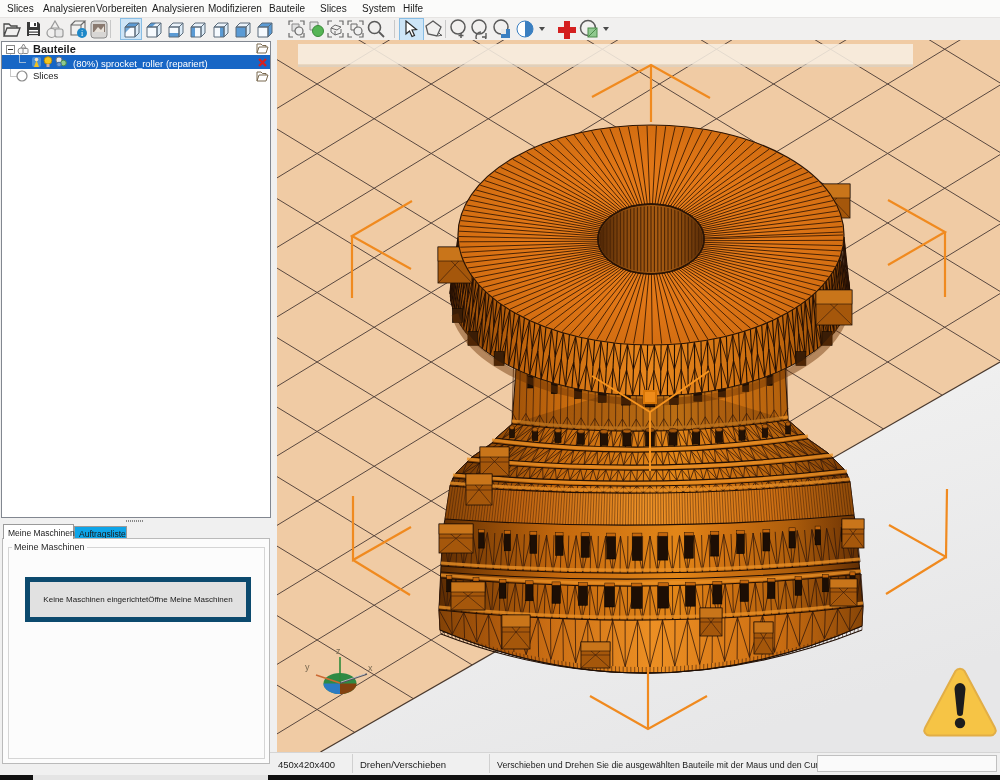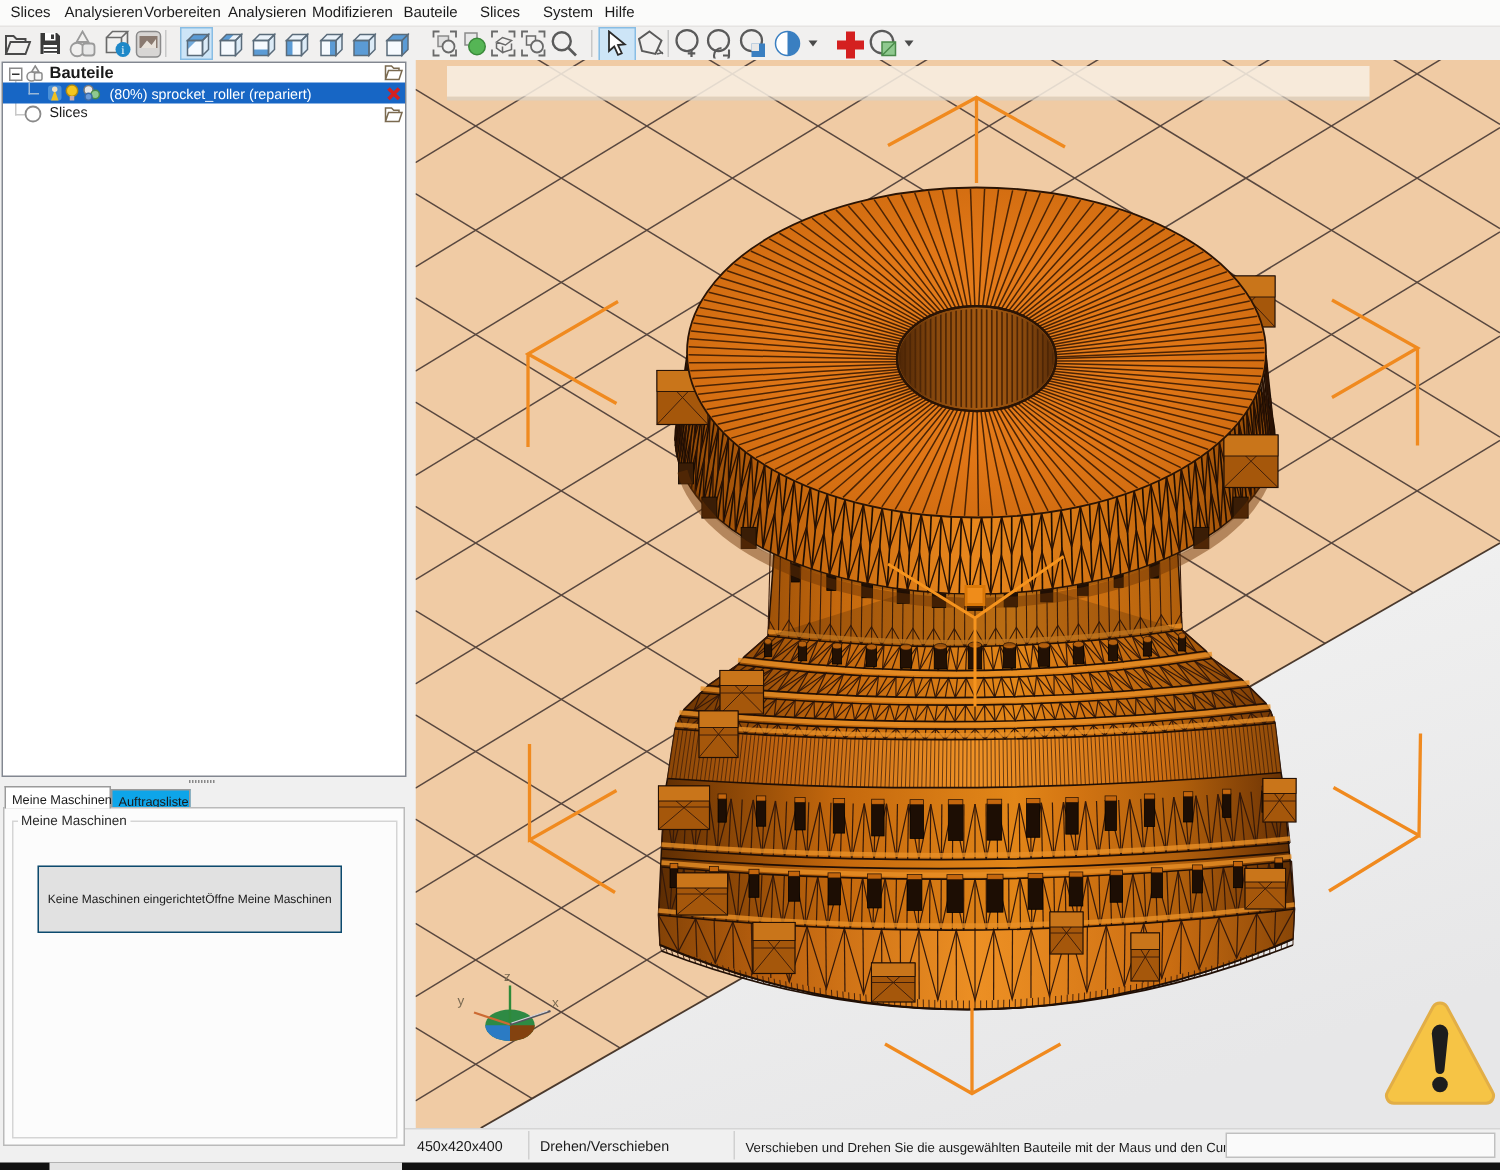--- a/index.html
+++ b/index.html
@@ -236,21 +236,21 @@
 <div style="position:absolute;left:140px;top:520px;width:1px;height:2px;background:#888"></div>
 <div style="position:absolute;left:142px;top:520px;width:1px;height:2px;background:#888"></div>
 <div style="position:absolute;left:3px;top:524px;width:71px;height:15px;background:#fff;border:1px solid #9a9a9a;border-bottom:none;box-sizing:border-box;z-index:2"></div>
 <div style="position:absolute;left:8px;top:528px;font-size:8.5px;color:#1a1a1a;z-index:3">Meine Maschinen</div>
 <div style="position:absolute;left:74px;top:526px;width:53px;height:13px;background:#0ea5e9;border:1px solid #9a9a9a;border-bottom:none;box-sizing:border-box">
     <div style="position:absolute;left:4px;top:2px;font-size:8.5px;color:#1a1a1a;white-space:nowrap">Auftragsliste</div>
   </div>
 <div style="position:absolute;left:2px;top:538px;width:268px;height:226px;background:#fcfcfc;border:1px solid #bababa;box-sizing:border-box"></div>
 <div style="position:absolute;left:8px;top:547px;width:255px;height:210px;border:1px solid #d5d5d5"></div>
 <div style="position:absolute;left:12px;top:542px;font-size:9px;color:#2a2a2a;background:#fcfcfc;padding:0 2px">Meine Maschinen</div>
-<div style="position:absolute;left:25px;top:577px;width:203px;height:45px;background:#e1e1e1;border:1px solid #0c4a6e;box-sizing:border-box;font-size:8px;color:#1a1a1a;display:flex;align-items:center;justify-content:center;text-align:right">Keine Maschinen eingerichtetÖffne Meine Maschinen</div>
+<div style="position:absolute;left:25px;top:577px;width:226px;height:45px;background:#e1e1e1;border:5px solid #0c4a6e;box-sizing:border-box;font-size:8px;color:#1a1a1a;display:flex;align-items:center;justify-content:center;text-align:right">Keine Maschinen eingerichtetÖffne Meine Maschinen</div>
 <svg style="position:absolute;left:277px;top:40px" width="723" height="712" viewBox="277 40 723 712">
     <rect x="277" y="40" width="723" height="712" fill="#f0cba4"></rect>
     <g stroke="#51413a" stroke-width="1" opacity="0.95">
       <line x1="277" y1="-357.4" x2="1000" y2="82.9"></line>
       <line x1="277" y1="-287.9" x2="1000" y2="152.4"></line>
       <line x1="277" y1="-218.4" x2="1000" y2="221.9"></line>
       <line x1="277" y1="-148.9" x2="1000" y2="291.4"></line>
       <line x1="277" y1="-79.4" x2="1000" y2="360.9"></line>
       <line x1="277" y1="-9.9" x2="1000" y2="430.4"></line>
       <line x1="277" y1="59.6" x2="1000" y2="499.9"></line>

